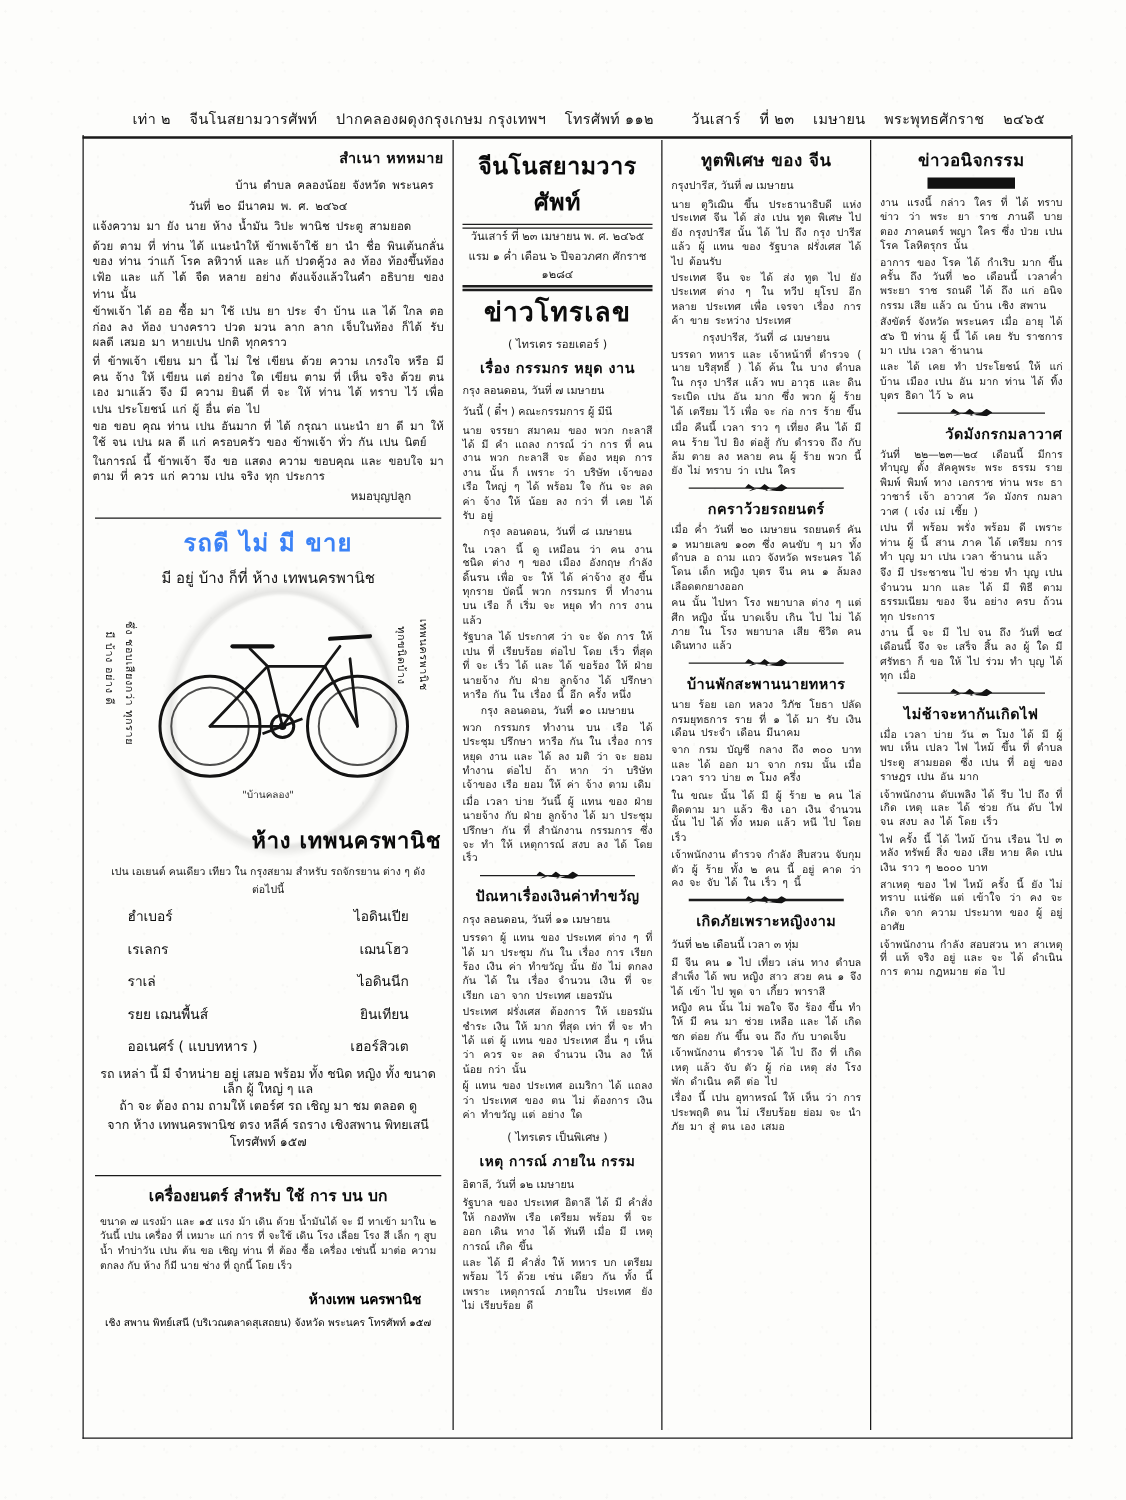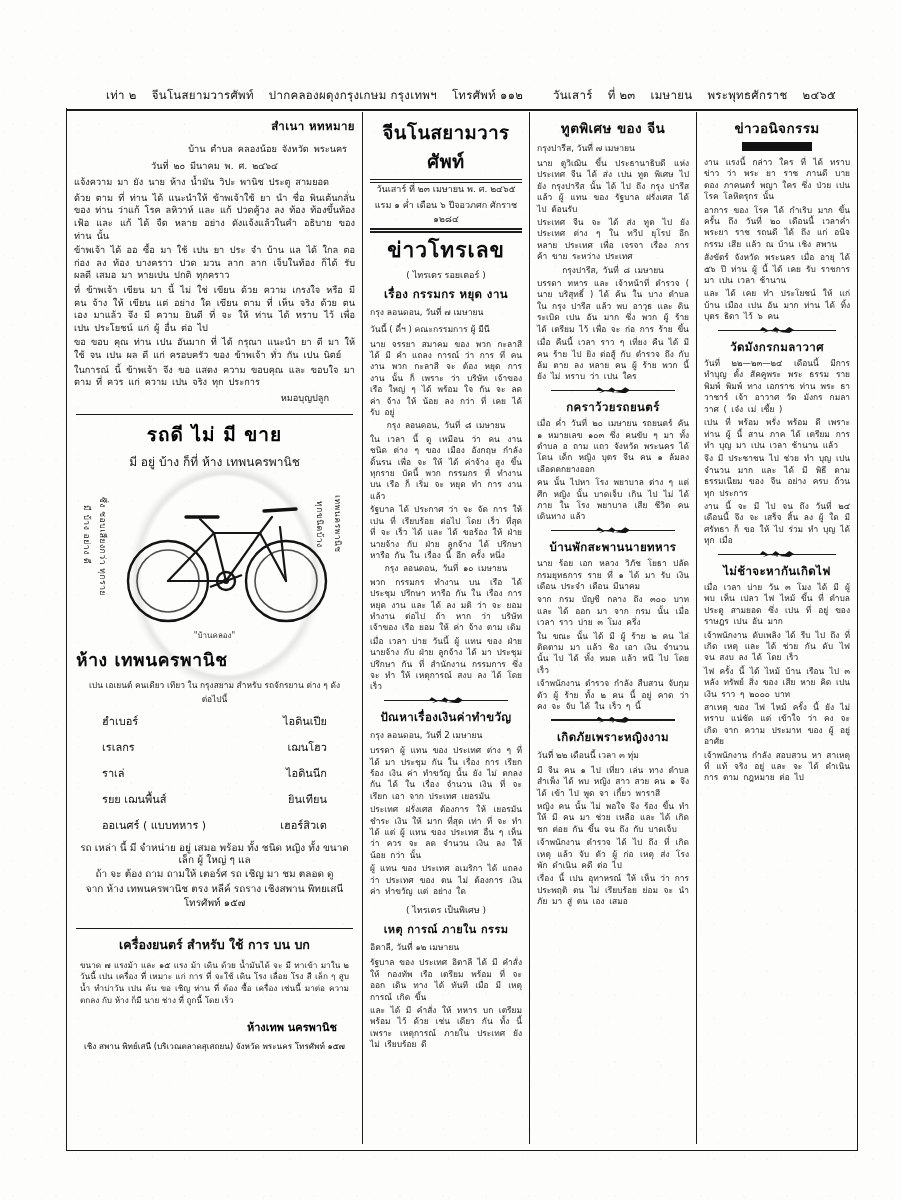--- a/index.html
+++ b/index.html
@@ -109,23 +109,23 @@
     position:relative;margin:10px 2px 0;padding:4px 0 6px;
     border-top:1.5px solid #1a1a1a;
   }
   .ad-halo{
     position:absolute;left:-6px;top:4px;width:300px;height:340px;
     pointer-events:none;opacity:.35;
     background:
       radial-gradient(ellipse 140px 160px at 52% 46%, transparent 62%, rgba(0,0,0,.18) 64%, transparent 70%),
       radial-gradient(ellipse 120px 140px at 52% 46%, transparent 70%, rgba(0,0,0,.13) 72%, transparent 78%);
   }
-  .ad-h1{text-align:center;font-size:19px;font-weight:bold;color:#000000;letter-spacing:1px;}
+  .ad-h1{text-align:center;font-size:19px;font-weight:bold;color:#3b82f6;letter-spacing:1px;}
   .ad-h2{text-align:center;font-size:12px;color:#141414;margin-top:3px;}
-  .ad-brand{text-align:left;font-size:17.5px;font-weight:bold;color:#0b0b0b;margin-top:4px;letter-spacing:.6px;}
+  .ad-brand{text-align:right;font-size:17.5px;font-weight:bold;color:#0b0b0b;margin-top:16px;letter-spacing:.6px;}
   .ad-cap{text-align:center;font-size:8px;color:#2a2a2a;margin-top:2px;}
 
   .bike-wrap{position:relative;height:150px;margin:6px 0 0;}
   .vside{
     position:absolute;writing-mode:vertical-rl;
     font-size:8.6px;color:#141414;letter-spacing:.5px;white-space:nowrap;
   }
   .vleft1{left:4px;top:28px;}
   .vleft2{left:20px;top:20px;}
   .vright1{right:26px;top:24px;}
@@ -289,21 +289,21 @@
       <div class="thai small para">นาย จรรยา สมาคม ของ พวก กะลาสี ได้ มี คำ แถลง การณ์ ว่า การ ที่ คน งาน พวก กะลาสี จะ ต้อง หยุด การ งาน นั้น ก็ เพราะ ว่า บริษัท เจ้าของ เรือ ใหญ่ ๆ ได้ พร้อม ใจ กัน จะ ลด ค่า จ้าง ให้ น้อย ลง กว่า ที่ เคย ได้ รับ อยู่</div>
       <div class="thai small para ctr">กรุง ลอนดอน, วันที่ ๘ เมษายน</div>
       <div class="thai small para">ใน เวลา นี้ ดู เหมือน ว่า คน งาน ชนิด ต่าง ๆ ของ เมือง อังกฤษ กำลัง ดิ้นรน เพื่อ จะ ให้ ได้ ค่าจ้าง สูง ขึ้น ทุกราย บัดนี้ พวก กรรมกร ที่ ทำงาน บน เรือ ก็ เริ่ม จะ หยุด ทำ การ งาน แล้ว</div>
       <div class="thai small para">รัฐบาล ได้ ประกาศ ว่า จะ จัด การ ให้ เปน ที่ เรียบร้อย ต่อไป โดย เร็ว ที่สุด ที่ จะ เร็ว ได้ และ ได้ ขอร้อง ให้ ฝ่าย นายจ้าง กับ ฝ่าย ลูกจ้าง ได้ ปรึกษา หารือ กัน ใน เรื่อง นี้ อีก ครั้ง หนึ่ง</div>
       <div class="thai small para ctr">กรุง ลอนดอน, วันที่ ๑๐ เมษายน</div>
       <div class="thai small para">พวก กรรมกร ทำงาน บน เรือ ได้ ประชุม ปรึกษา หารือ กัน ใน เรื่อง การ หยุด งาน และ ได้ ลง มติ ว่า จะ ยอม ทำงาน ต่อไป ถ้า หาก ว่า บริษัท เจ้าของ เรือ ยอม ให้ ค่า จ้าง ตาม เดิม</div>
       <div class="thai small para">เมื่อ เวลา บ่าย วันนี้ ผู้ แทน ของ ฝ่าย นายจ้าง กับ ฝ่าย ลูกจ้าง ได้ มา ประชุม ปรึกษา กัน ที่ สำนักงาน กรรมการ ซึ่ง จะ ทำ ให้ เหตุการณ์ สงบ ลง ได้ โดย เร็ว</div>
 
       <div class="rule-orn"></div>
       <div class="sec-h" style="font-size:11.5px;">ปัณหาเรื่องเงินค่าทำขวัญ</div>
-      <div class="dateline">กรุง ลอนดอน, วันที่ 2 เมษายน</div>
+      <div class="dateline">กรุง ลอนดอน, วันที่ ๑๑ เมษายน</div>
       <div class="thai small para">บรรดา ผู้ แทน ของ ประเทศ ต่าง ๆ ที่ ได้ มา ประชุม กัน ใน เรื่อง การ เรียก ร้อง เงิน ค่า ทำขวัญ นั้น ยัง ไม่ ตกลง กัน ได้ ใน เรื่อง จำนวน เงิน ที่ จะ เรียก เอา จาก ประเทศ เยอรมัน</div>
       <div class="thai small para">ประเทศ ฝรั่งเศส ต้องการ ให้ เยอรมัน ชำระ เงิน ให้ มาก ที่สุด เท่า ที่ จะ ทำ ได้ แต่ ผู้ แทน ของ ประเทศ อื่น ๆ เห็น ว่า ควร จะ ลด จำนวน เงิน ลง ให้ น้อย กว่า นั้น</div>
       <div class="thai small para">ผู้ แทน ของ ประเทศ อเมริกา ได้ แถลง ว่า ประเทศ ของ ตน ไม่ ต้องการ เงิน ค่า ทำขวัญ แต่ อย่าง ใด</div>
 
       <div class="sub-c" style="margin-top:6px;">( ไทรเตร เป็นพิเศษ )</div>
       <div class="sec-h" style="font-size:11px;">เหตุ การณ์ ภายใน กรรม</div>
       <div class="dateline">อิตาลี, วันที่ ๑๒ เมษายน</div>
       <div class="thai small para">รัฐบาล ของ ประเทศ อิตาลี ได้ มี คำสั่ง ให้ กองทัพ เรือ เตรียม พร้อม ที่ จะ ออก เดิน ทาง ได้ ทันที เมื่อ มี เหตุ การณ์ เกิด ขึ้น</div>
       <div class="thai small para">และ ได้ มี คำสั่ง ให้ ทหาร บก เตรียม พร้อม ไว้ ด้วย เช่น เดียว กัน ทั้ง นี้ เพราะ เหตุการณ์ ภายใน ประเทศ ยัง ไม่ เรียบร้อย ดี</div>
     </div>
@@ -342,21 +342,21 @@
     <div class="col c4">
       <div class="sec-h">ข่าวอนิจกรรม</div>
       <div class="rule-black"></div>
 
       <div class="thai small para">งาน แรงนี้ กล่าว ใคร ที่ ได้ ทราบ ข่าว ว่า พระ ยา ราช ภานดี บาย ตอง ภาคนตร์ พญา ใคร ซึ่ง ป่วย เปน โรค โลหิตรุกร นั้น</div>
       <div class="thai small para">อาการ ของ โรค ได้ กำเริบ มาก ขึ้น ครั้น ถึง วันที่ ๒๐ เดือนนี้ เวลาค่ำ พระยา ราช รถนดี ได้ ถึง แก่ อนิจ กรรม เสีย แล้ว ณ บ้าน เชิง สพาน</div>
       <div class="thai small para">สังขัตร์ จังหวัด พระนคร เมื่อ อายุ ได้ ๕๖ ปี ท่าน ผู้ นี้ ได้ เคย รับ ราชการ มา เปน เวลา ช้านาน</div>
       <div class="thai small para">และ ได้ เคย ทำ ประโยชน์ ให้ แก่ บ้าน เมือง เปน อัน มาก ท่าน ได้ ทิ้ง บุตร ธิดา ไว้ ๖ คน</div>
 
       <div class="rule-orn"></div>
-      <div class="sec-h" style="font-size:11.5px;">วัดมังกรกมลาวาศ</div>
+      <div class="sec-h" style="font-size:11.5px;text-align:right;">วัดมังกรกมลาวาศ</div>
       <div class="thai small para">วันที่ ๒๒—๒๓—๒๔ เดือนนี้ มีการทำบุญ ตั้ง สัคคูพระ พระ ธรรม ราย พิมพ์ พิมพ์ ทาง เอกราช ท่าน พระ ธาวาชาร์ เจ้า อาวาศ วัด มังกร กมลาวาศ ( เจ๋ง เม่ เซี้ย )</div>
       <div class="thai small para">เปน ที่ พร้อม พรั่ง พร้อม ดี เพราะ ท่าน ผู้ นี้ สาน ภาค ได้ เตรียม การ ทำ บุญ มา เปน เวลา ช้านาน แล้ว</div>
       <div class="thai small para">จึง มี ประชาชน ไป ช่วย ทำ บุญ เปน จำนวน มาก และ ได้ มี พิธี ตาม ธรรมเนียม ของ จีน อย่าง ครบ ถ้วน ทุก ประการ</div>
       <div class="thai small para">งาน นี้ จะ มี ไป จน ถึง วันที่ ๒๔ เดือนนี้ จึง จะ เสร็จ สิ้น ลง ผู้ ใด มี ศรัทธา ก็ ขอ ให้ ไป ร่วม ทำ บุญ ได้ ทุก เมื่อ</div>
 
       <div class="rule-orn"></div>
       <div class="sec-h" style="font-size:11.5px;">ไม่ช้าจะหากันเกิดไฟ</div>
       <div class="thai small para">เมื่อ เวลา บ่าย วัน ๓ โมง ได้ มี ผู้ พบ เห็น เปลว ไฟ ไหม้ ขึ้น ที่ ตำบล ประตู สามยอด ซึ่ง เปน ที่ อยู่ ของ ราษฎร เปน อัน มาก</div>
       <div class="thai small para">เจ้าพนักงาน ดับเพลิง ได้ รีบ ไป ถึง ที่ เกิด เหตุ และ ได้ ช่วย กัน ดับ ไฟ จน สงบ ลง ได้ โดย เร็ว</div>
       <div class="thai small para">ไฟ ครั้ง นี้ ได้ ไหม้ บ้าน เรือน ไป ๓ หลัง ทรัพย์ สิ่ง ของ เสีย หาย คิด เปน เงิน ราว ๆ ๒๐๐๐ บาท</div>

